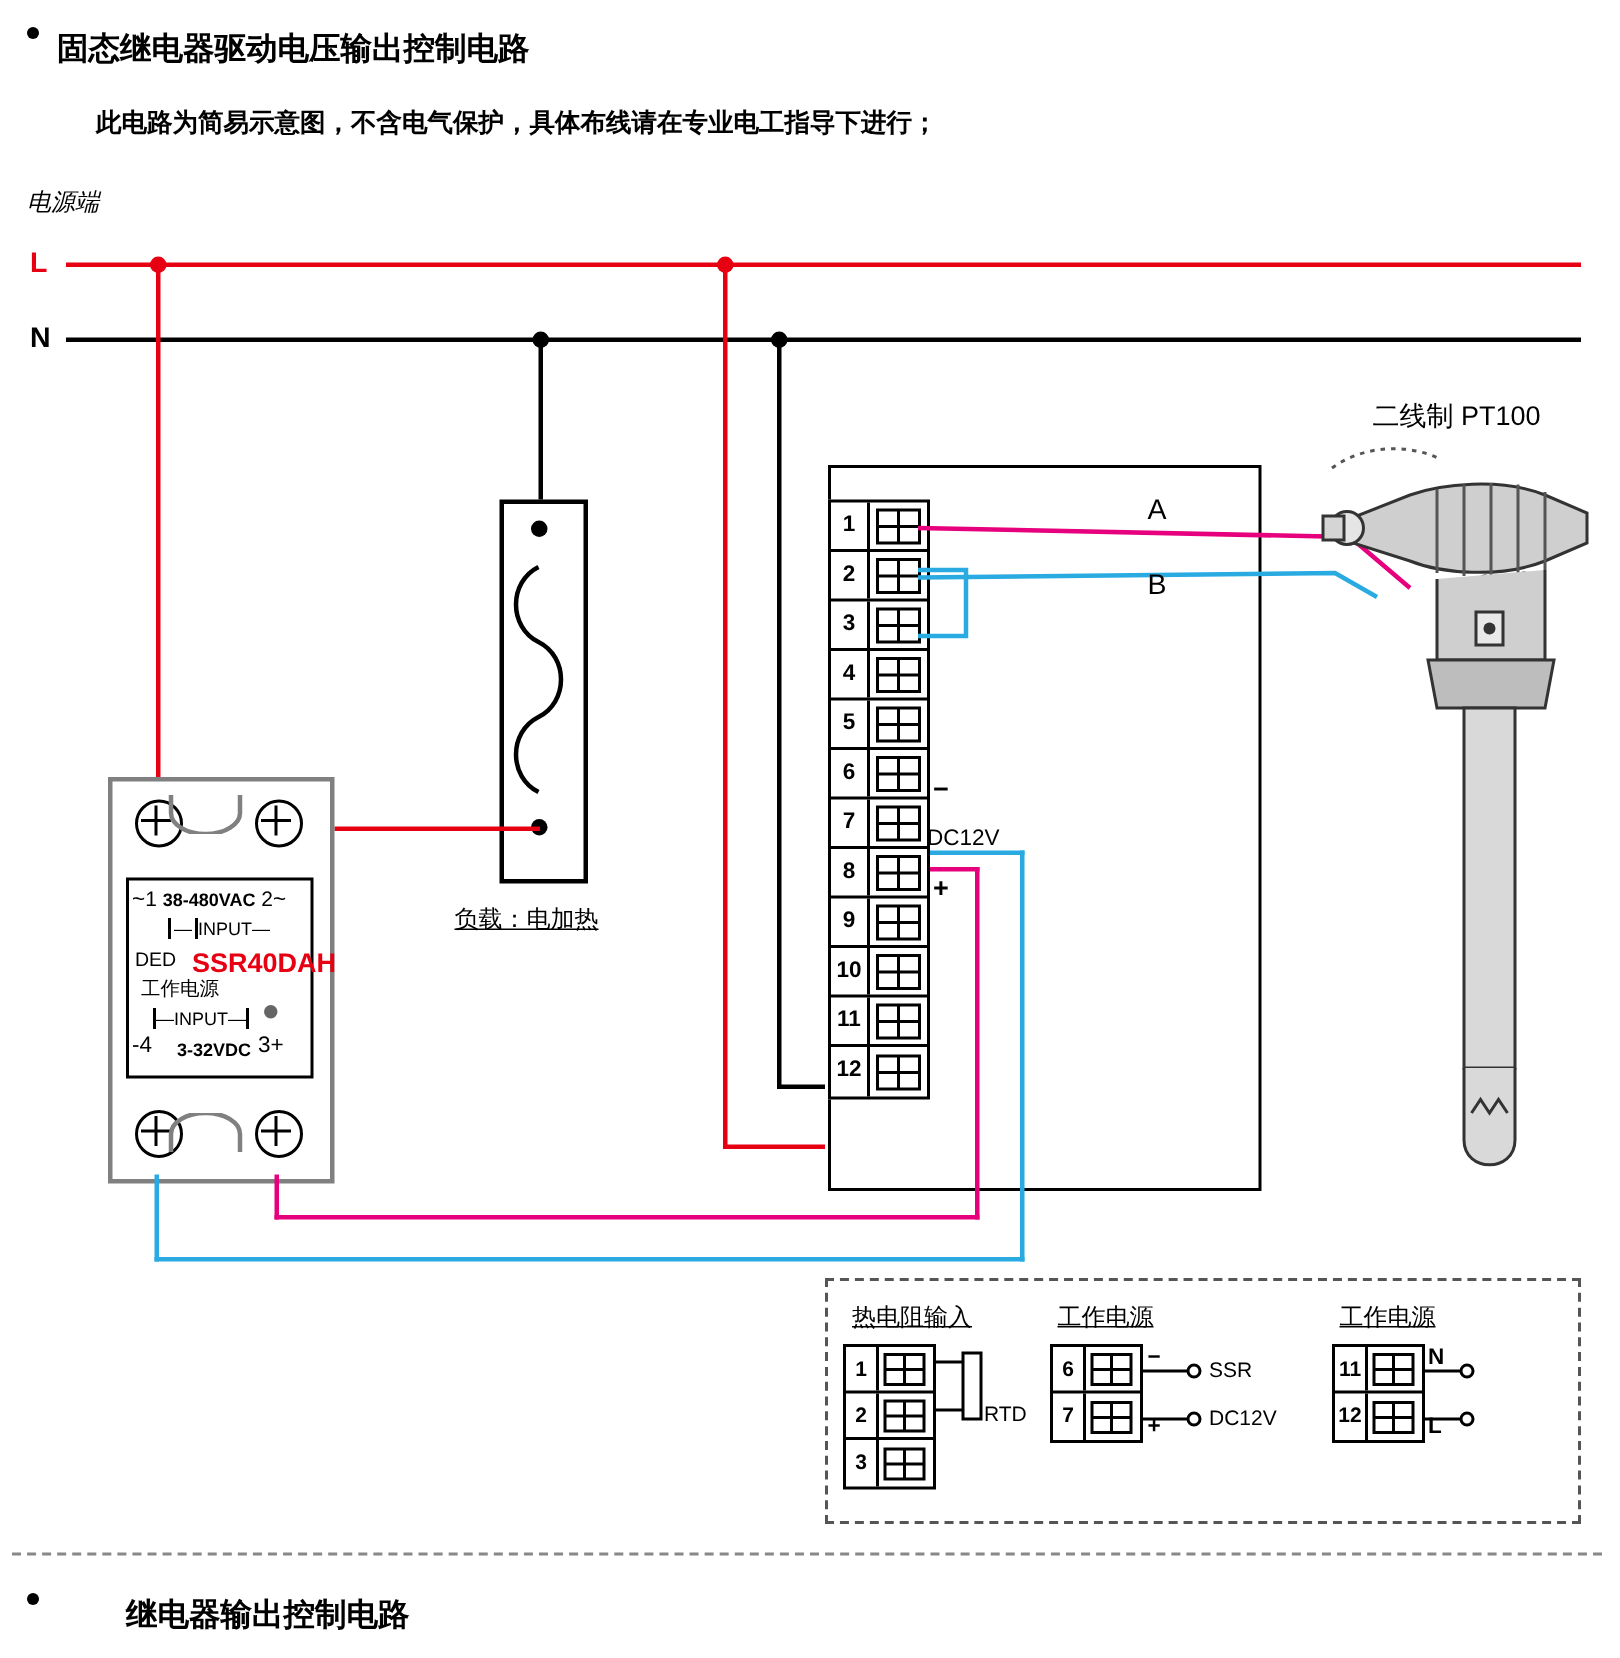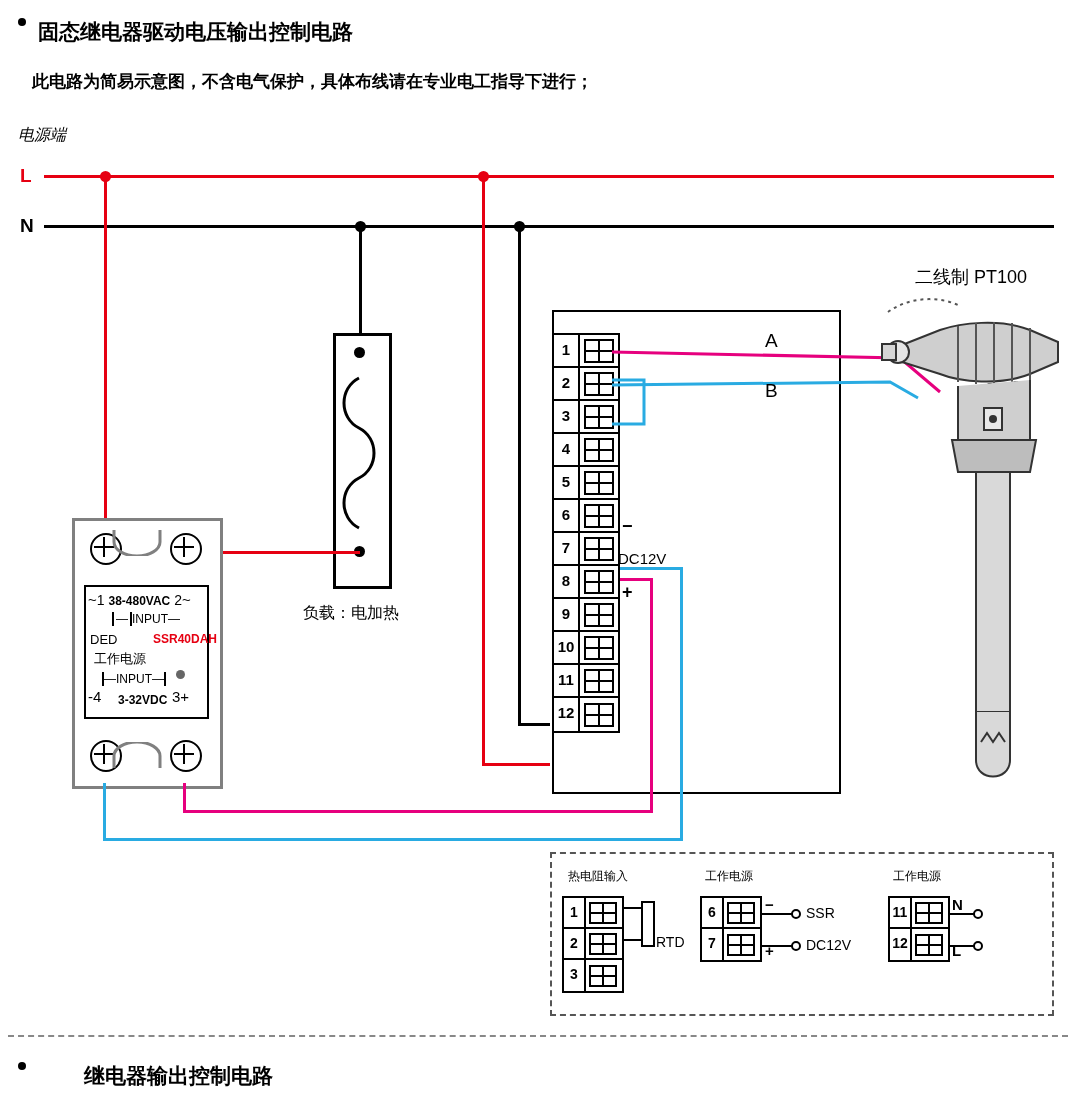--- a/index.html
+++ b/index.html
@@ -151,21 +151,21 @@
     height: 2px;
     margin-top: -1px;
     background: #000;
   }
 
   
   .legend-box {
     position: absolute;
     border: 2px dashed #555;
   }
-  .legend-title { font-size: 12px; }
+  .legend-title { font-size: 16px; text-decoration: underline; }
   .legend-term {
     position: absolute;
     border: 2px solid #000;
     box-sizing: border-box;
     background: #fff;
   }
   .legend-row {
     position: relative;
     height: 31px;
     display: flex;
@@ -194,21 +194,21 @@
   .red-txt { color: #e60012; }
 </style>
 </head>
 <body>
 
 <div class="abs bullet-head" style="left:18px; top:18px;">
   <span class="bullet-dot"></span>
   <span>固态继电器驱动电压输出控制电路</span>
 </div>
 
-<div class="abs subtext" style="left:32px; top:70px;">此电路为简易示意图，不含电气保护，具体布线请在专业电工指导下进行；</div>
+<div class="abs subtext" style="left:64px; top:70px;">此电路为简易示意图，不含电气保护，具体布线请在专业电工指导下进行；</div>
 
 <div class="abs small-label" style="left:18px; top:125px;font-style:italic;">电源端</div>
 
 <div class="abs" style="left:20px; top:165px; font-size:19px; font-weight:bold; color:#e60012;">L</div>
 <div class="wire h-red" style="left:44px; top:175px; width:1010px;"></div>
 
 <div class="abs" style="left:20px; top:215px; font-size:19px; font-weight:bold;">N</div>
 <div class="wire h-blk" style="left:44px; top:225px; width:1010px;"></div>
 
 <div class="node node-red" style="left:100px; top:171px;"></div>
@@ -225,21 +225,21 @@
 
 <div class="wire v-blk" style="left:518px; top:226px; height:500px;"></div>
 <div class="wire h-blk" style="left:518px; top:723px; width:32px;"></div>
 
 <div class="coil-box" style="left:333px; top:333px; width:53px; height:250px;"></div>
 <svg class="abs" style="left:333px; top:333px;" width="53" height="250">
   <path d="M26 45 C 6 55, 6 85, 26 95 C 46 105, 46 135, 26 145 C 6 155, 6 185, 26 195" fill="none" stroke="#000" stroke-width="3"></path>
 </svg>
 <div class="node node-blk" style="left:354px; top:347px;"></div>
 <div class="node node-blk" style="left:354px; top:546px;"></div>
-<div class="abs small-label" style="left:303px; top:603px;">负载：电加热</div>
+<div class="abs small-label" style="left:303px; top:603px;text-decoration:underline;">负载：电加热</div>
 
 <div class="wire h-red" style="left:212px; top:551px; width:148px;"></div>
 
 <div class="ssr-body" style="left:72px; top:518px; width:145px; height:265px;"></div>
 <div class="ssr-inner" style="left:84px; top:585px; width:121px; height:130px;"></div>
 
 <div class="screw" style="left:90px; top:533px;"></div>
 <div class="screw" style="left:170px; top:533px;"></div>
 <svg class="abs" style="left:112px; top:530px;" width="50" height="26">
   <path d="M2 0 L2 12 A 23 14 0 0 0 48 12 L48 0" fill="none" stroke="#808080" stroke-width="3"></path>
@@ -253,21 +253,21 @@
 
 <div class="abs" style="left:88px; top:591px; width:115px; font-size:14px;">
   <span style="font-size:15px;">~</span><span>1</span>
   <span class="tiny" style="font-weight:bold;">38-480VAC</span>
   <span>2</span><span style="font-size:15px;">~</span>
 </div>
 <div class="abs tiny" style="left:96px; top:612px; width:100px; text-align:center; border-top:0;">
   <span style="border-left:2px solid #000; border-right:2px solid #000; border-bottom:0; padding:0 2px;">—</span><span>INPUT</span><span>—</span>
 </div>
 <div class="abs" style="left:90px; top:632px; font-size:13px;">DED</div>
-<div class="abs red-txt" style="left:128px; top:632px; font-size:12px; font-weight:bold;margin-left:25px;">SSR40DAH</div>
+<div class="abs red-txt" style="left:128px; top:632px; font-size:18px; font-weight:bold;">SSR40DAH</div>
 <div class="abs" style="left:94px; top:650px; font-size:13px;">工作电源</div>
 <div class="abs tiny" style="left:102px; top:672px;">
   <span style="border-left:2px solid #000;">—</span><span>INPUT</span><span style="border-right:2px solid #000;">—</span>
 </div>
 <div class="abs" style="left:176px; top:670px; width:9px; height:9px; border-radius:50%; background:#666;"></div>
 <div class="abs" style="left:88px; top:688px; font-size:15px;">-4</div>
 <div class="abs tiny" style="left:118px; top:693px; font-weight:bold;">3-32VDC</div>
 <div class="abs" style="left:172px; top:688px; font-size:15px;">3+</div>
 
 <div class="ctrl-box" style="left:552px; top:310px; width:285px; height:480px;"></div>

